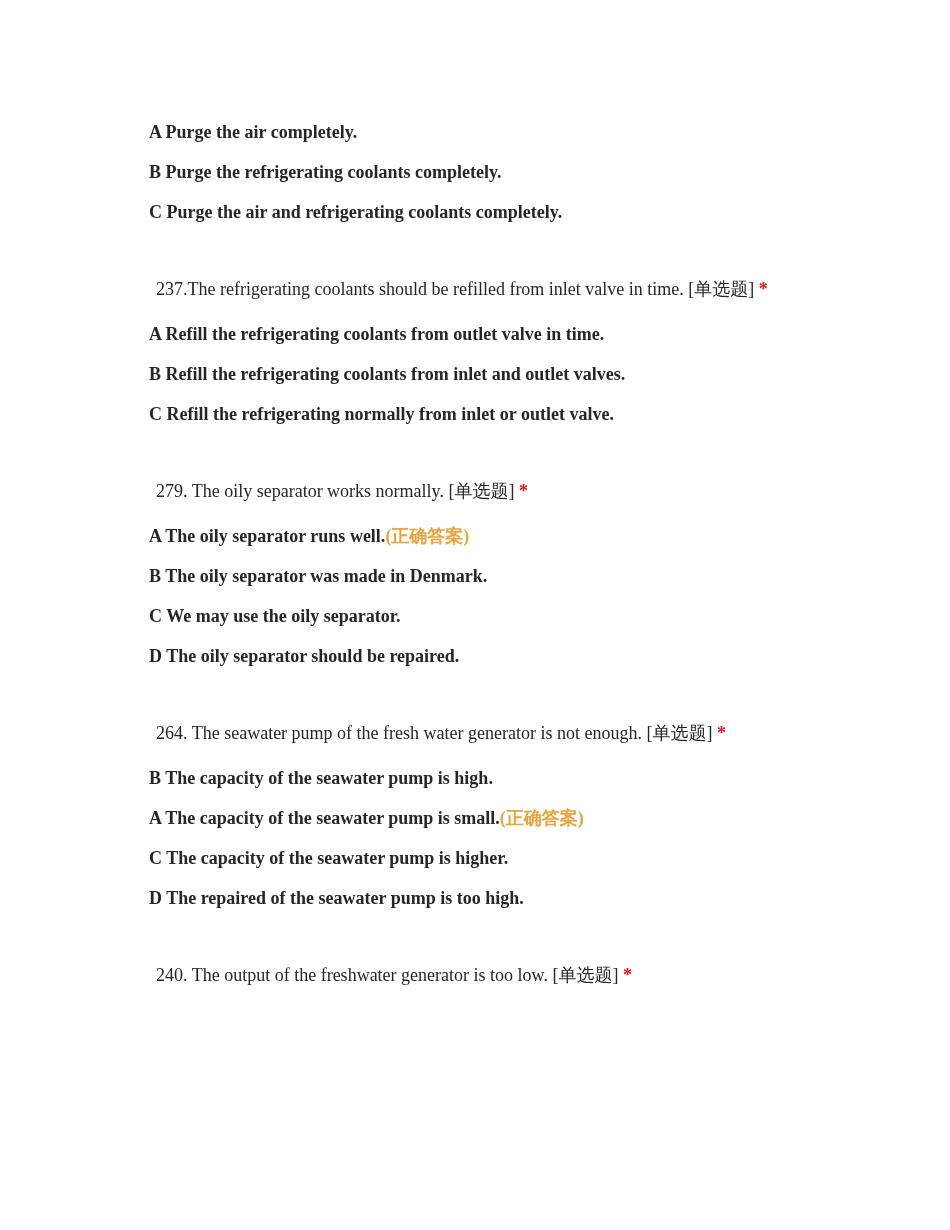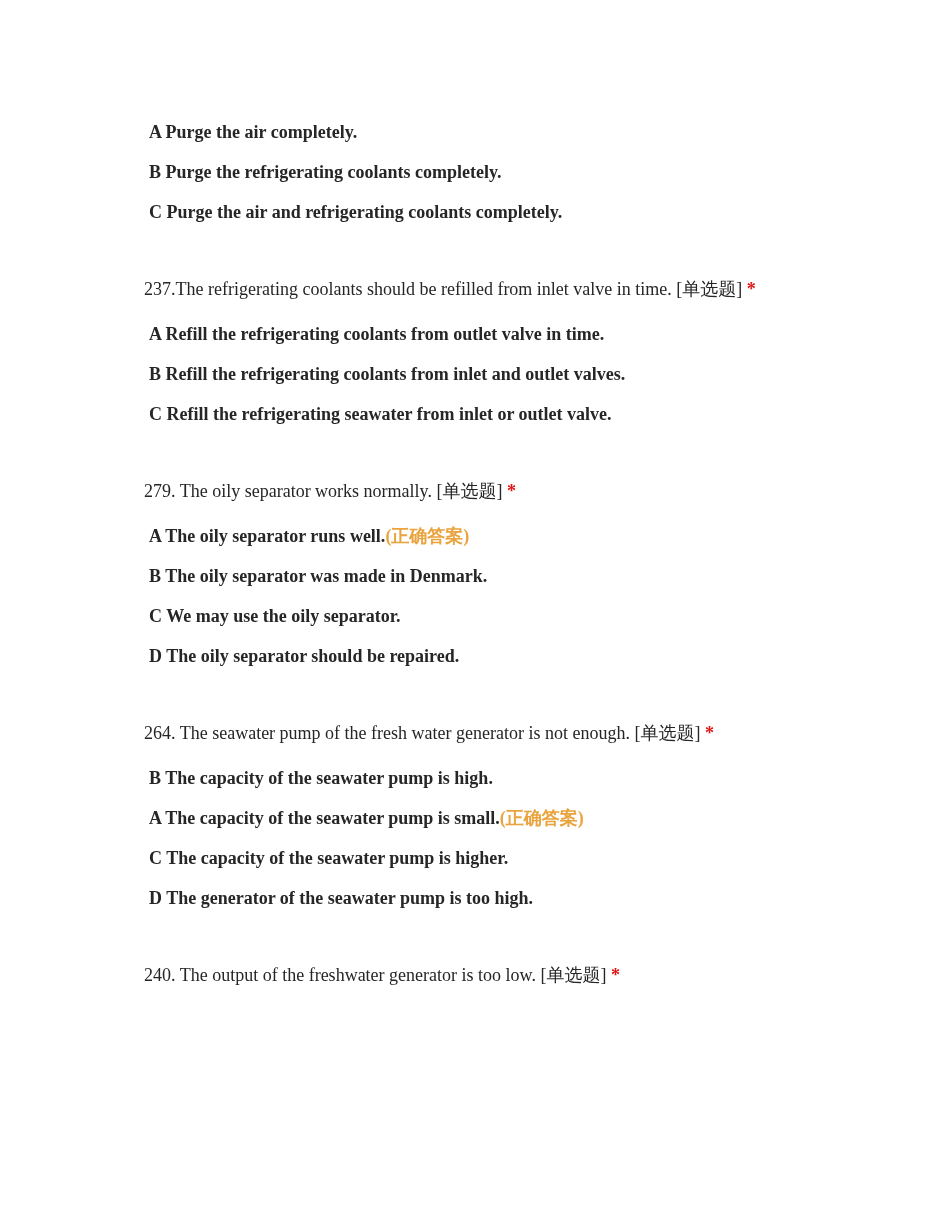--- a/index.html
+++ b/index.html
@@ -23,21 +23,21 @@
     overflow: hidden;
   }
   .doc {
     padding: 122px 40px 0 140px;
   }
   p {
     margin: 0;
     line-height: 21px;
   }
   p.question {
-    margin: 56px 0 24px 4px;
+    margin: 56px 0 24px 16px;
   }
   p.option {
     margin: 0 0 19px 0;
     padding-left: 9px;
     font-weight: bold;
   }
   .ans {
     color: var(--answer);
   }
   .req {
@@ -53,36 +53,36 @@
   <div class="q-block">
     <p class="option"><span>A</span> <span>Purge the air completely.</span><span class="ans"></span></p>
     <p class="option"><span>B</span> <span>Purge the refrigerating coolants completely.</span><span class="ans"></span></p>
     <p class="option"><span>C</span> <span>Purge the air and refrigerating coolants completely.</span><span class="ans"></span></p>
   </div>
 
   <div class="q-block">
     <p class="question"><span>237.The refrigerating coolants should be refilled from inlet valve in time.</span> <span>[单选题]</span> <span class="req">*</span></p>
     <p class="option"><span>A</span> <span>Refill the refrigerating coolants from outlet valve in time.</span><span class="ans"></span></p>
     <p class="option"><span>B</span> <span>Refill the refrigerating coolants from inlet and outlet valves.</span><span class="ans"></span></p>
-    <p class="option"><span>C</span> <span>Refill the refrigerating seawater from inlet or outlet valve.</span><span class="ans"></span></p>
+    <p class="option"><span>C</span> <span>Refill the refrigerating normally from inlet or outlet valve.</span><span class="ans"></span></p>
   </div>
 
   <div class="q-block">
     <p class="question"><span>279. The oily separator works normally.</span> <span>[单选题]</span> <span class="req">*</span></p>
     <p class="option"><span>A</span> <span>The oily separator runs well.</span><span class="ans">(正确答案)</span></p>
     <p class="option"><span>B</span> <span>The oily separator was made in Denmark.</span><span class="ans"></span></p>
     <p class="option"><span>C</span> <span>We may use the oily separator.</span><span class="ans"></span></p>
     <p class="option"><span>D</span> <span>The oily separator should be repaired.</span><span class="ans"></span></p>
   </div>
 
   <div class="q-block">
     <p class="question"><span>264. The seawater pump of the fresh water generator is not enough.</span> <span>[单选题]</span> <span class="req">*</span></p>
     <p class="option"><span>B</span> <span>The capacity of the seawater pump is high.</span><span class="ans"></span></p>
     <p class="option"><span>A</span> <span>The capacity of the seawater pump is small.</span><span class="ans">(正确答案)</span></p>
     <p class="option"><span>C</span> <span>The capacity of the seawater pump is higher.</span><span class="ans"></span></p>
-    <p class="option"><span>D</span> <span>The generator of the seawater pump is too high.</span><span class="ans"></span></p>
+    <p class="option"><span>D</span> <span>The repaired of the seawater pump is too high.</span><span class="ans"></span></p>
   </div>
 
   <div class="q-block">
     <p class="question"><span>240. The output of the freshwater generator is too low.</span> <span>[单选题]</span> <span class="req">*</span></p>
   </div>
 
 </div>
 
 </body></html>

